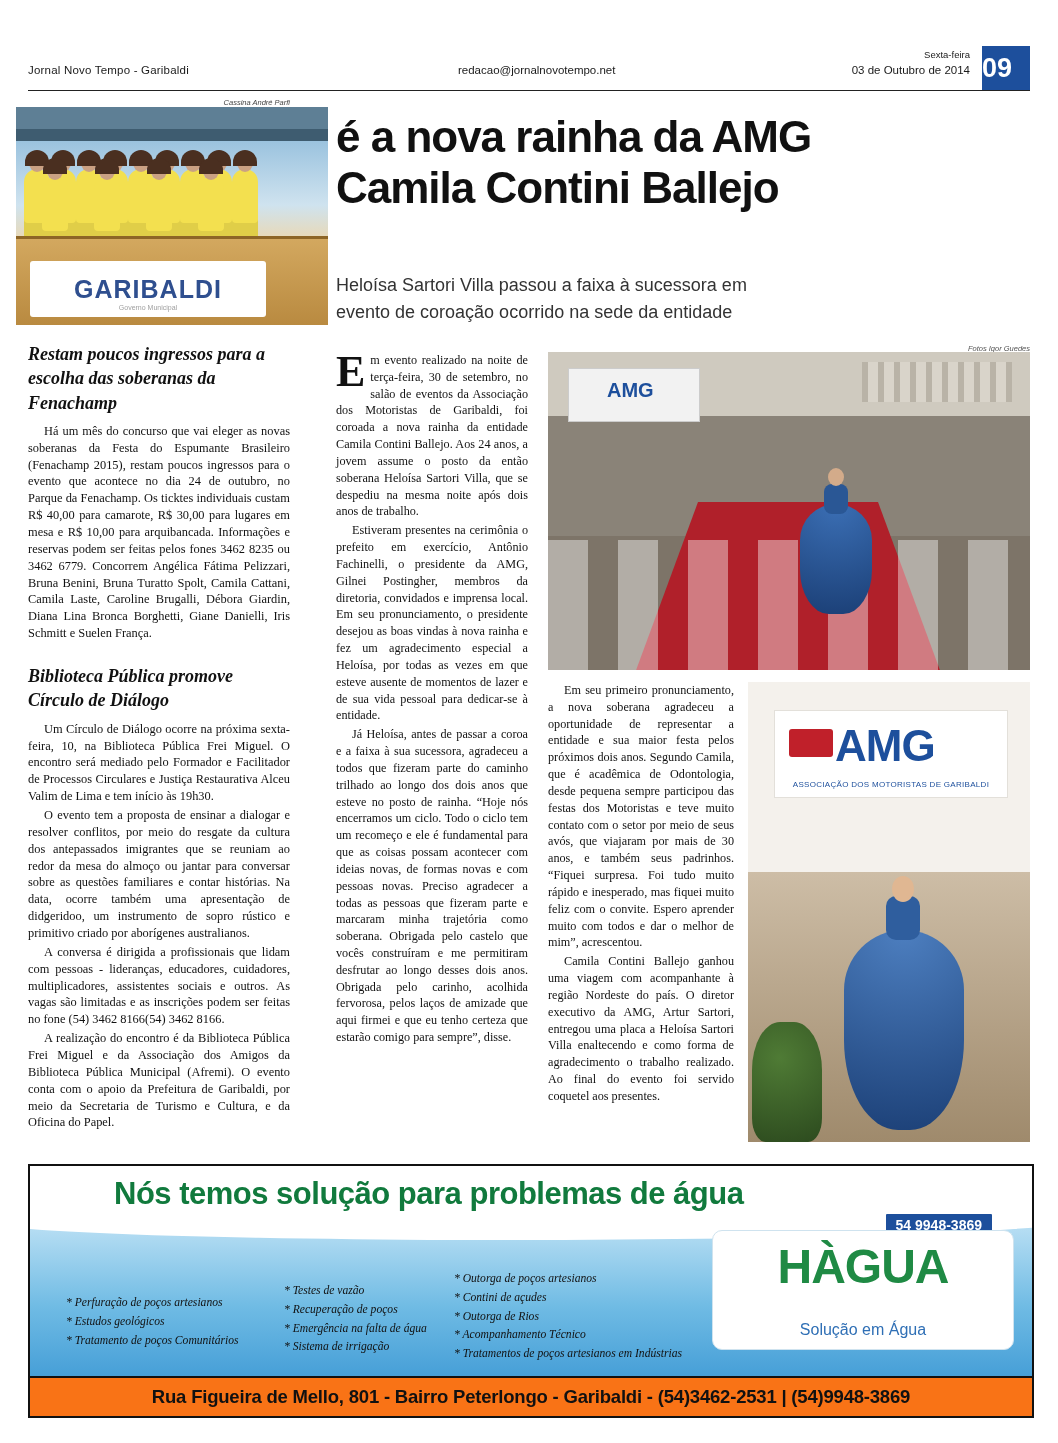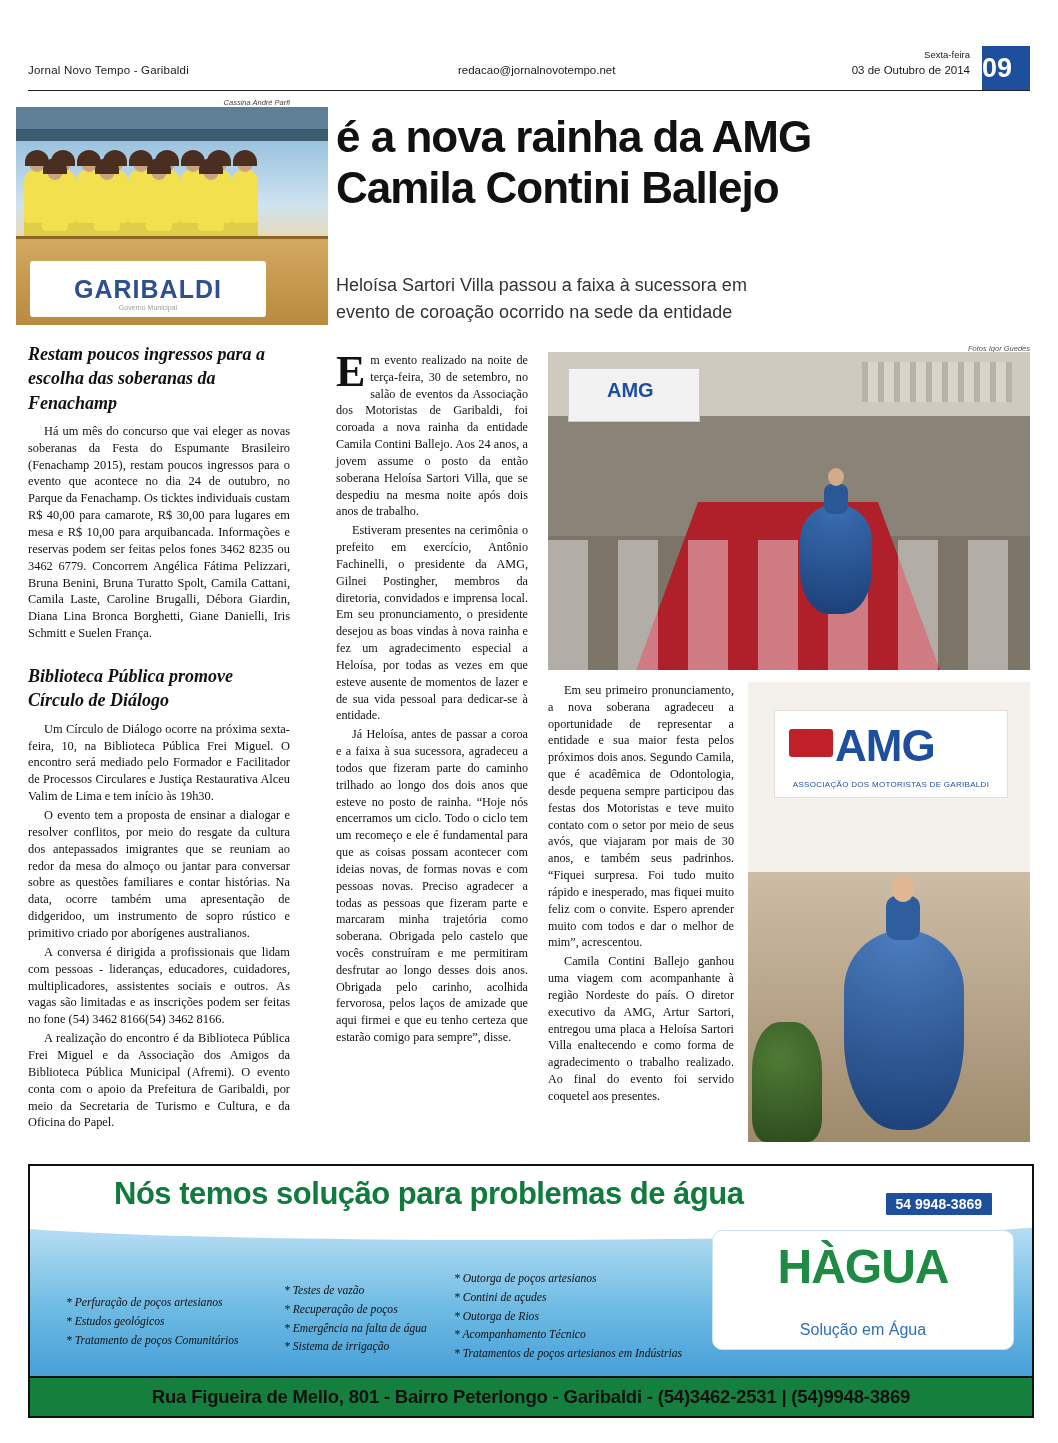--- a/index.html
+++ b/index.html
@@ -220,27 +220,27 @@
   .ad-logo-text{
     position:absolute;left:10px;top:8px;width:280px;text-align:center;
     font-family:"Liberation Sans", sans-serif;font-weight:bold;font-size:48px;
     color:#1f8a44;letter-spacing:-1px;
   }
   .ad-logo-sub{
     position:absolute;left:10px;bottom:10px;width:280px;text-align:center;
     font-family:"Liberation Sans", sans-serif;font-weight:normal;font-size:16px;color:#2f6fb5;
   }
   .ad-phone{
-    position:absolute;right:40px;top:27px;
+    position:absolute;right:40px;top:48px;
     background:#1d4f9c;color:#fff;font-family:"Liberation Sans", sans-serif;
     font-weight:bold;font-size:14px;padding:3px 10px;border-radius:1px;
   }
   .ad-footer{
     position:absolute;left:0;bottom:0;width:100%;height:38px;
-    background:#15803d;border-top:2px solid #111;
+    background:#f97316;border-top:2px solid #111;
     font-family:"Liberation Sans", sans-serif;font-weight:bold;
     font-size:18.5px;color:#111;text-align:center;line-height:38px;
     letter-spacing:-.2px;
     margin-top:13px;
   }
 </style>
 </head>
 <body>
 
 <div class="page">

